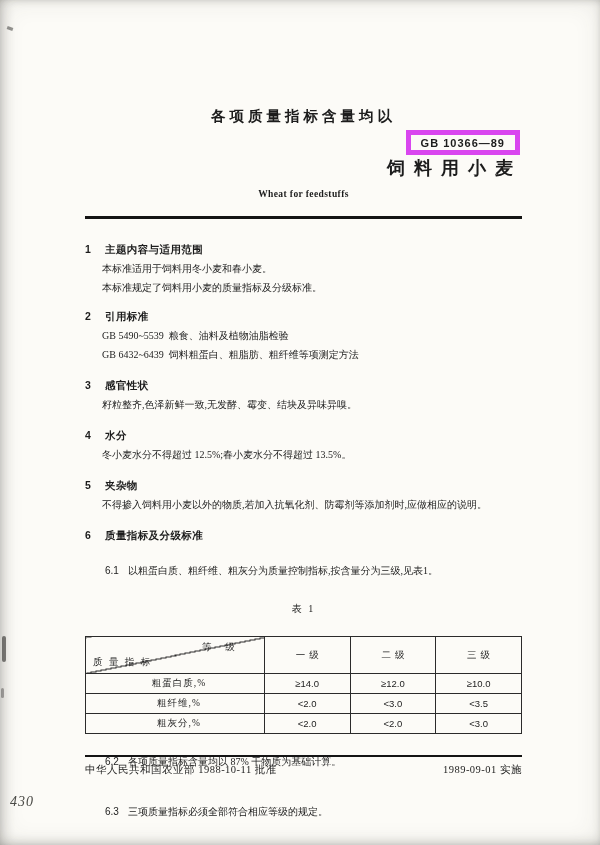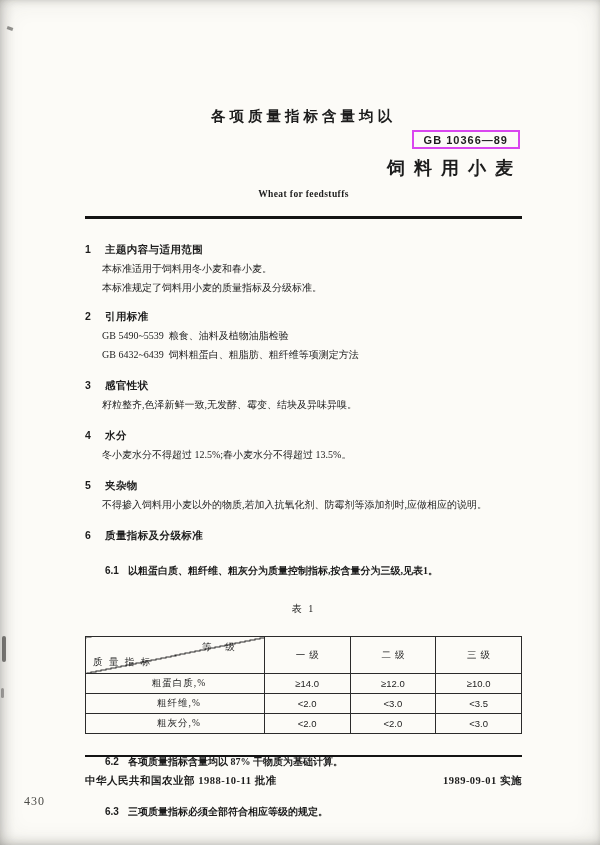--- a/index.html
+++ b/index.html
@@ -19,35 +19,35 @@
       inset 9px 0 14px -8px rgba(40,38,34,.30),
       inset -6px 0 10px -7px rgba(40,38,34,.16),
       inset 0 -9px 12px -8px rgba(40,38,34,.22),
       inset 0 6px 10px -7px rgba(40,38,34,.18);
   }
   .content { position: absolute; left: 85px; right: 78px; top: 0; bottom: 0; }
 
   
   .org-line { position: absolute; top: 107px; left: 0; right: 0; text-align: center;
     font-size: 14.5px; font-weight: bold; letter-spacing: 4px; }
-  .std-no-box { position: absolute; top: 130px; right: 2px; border: 2px solid #d946ef;
+  .std-no-box { position: absolute; top: 130px; right: 2px; border: 5px solid #d946ef;
     padding: 2px 10px 1px; font-size: 11px; font-weight: bold; letter-spacing: 1px;
     font-family: "Liberation Sans", sans-serif; background: transparent; }
   .title-cn { position: absolute; top: 156px; left: 0; right: 0; text-align: right;
     font-size: 18px; font-weight: bold; letter-spacing: 9px; text-indent: 9px; }
   .title-en { position: absolute; top: 189px; left: 0; right: 0; text-align: center;
     font-size: 9.5px; font-weight: bold; letter-spacing: .4px; }
   .header-rule { position: absolute; top: 216px; left: 0; right: 0; height: 3px; background: #141414; }
 
   
   .doc-body { position: absolute; top: 243px; left: 0; right: 0; }
   .sec-h { font-weight: bold; font-size: 10.5px; letter-spacing: .4px; }
   .sec-h .num { display: inline-block; min-width: 10px; margin-right: 10px; font-family: "Liberation Sans", sans-serif; }
   .para { font-size: 10px; line-height: 15px; padding-left: 17px; margin-top: 4px; white-space: pre-wrap; }
-  .item { font-size: 10px; line-height: 15px; margin-top: 5px; white-space: pre-wrap; font-weight: bold; }
+  .item { font-size: 10px; line-height: 15px; margin-top: 5px; white-space: pre-wrap; }
   .item .num { display: inline-block; margin-right: 9px; font-family: "Liberation Sans", sans-serif; }
 
   .mt-sec { margin-top: 15px; }
   .mt-sec-lg { margin-top: 17px; }
 
   
   .tbl-caption { text-align: center; font-size: 10px; margin-top: 9px; letter-spacing: 2px; }
   table.t1 { width: 100%; border-collapse: collapse; table-layout: fixed; margin-top: 20px; }
   table.t1 th, table.t1 td { border: 1px solid #2b2b2b; font-weight: normal; font-size: 9.5px; }
   table.t1 { border-top: 1.5px solid #222; }
@@ -58,24 +58,24 @@
       transparent calc(50% - .6px), #2b2b2b calc(50% - .6px),
       #2b2b2b calc(50% + .6px), transparent calc(50% + .6px)); }
   .corner .top { position: absolute; top: 4px; right: 26px; white-space: pre; letter-spacing: 3px; }
   .corner .bottom { position: absolute; bottom: 4px; left: 7px; white-space: pre; letter-spacing: 2px; }
   th.grade { text-align: center; letter-spacing: 4px; text-indent: 4px; }
   td.lbl { text-align: center; padding-left: 8px; height: 20px; letter-spacing: 1px; }
   td.val { text-align: center; height: 20px; font-family: "Liberation Sans", sans-serif; font-size: 9px; }
 
   
   .doc-footer { position: absolute; left: 0; right: 0; top: 755px;
-    border-top: 2.5px solid #141414; padding-top: 17px;
+    border-top: 2.5px solid #141414; padding-top: 6px;
     display: flex; justify-content: space-between;
-    font-size: 10.5px; font-weight: bold; letter-spacing: .5px; }
-  .page-num { position: absolute; left: 24px; top: 794px; font-size: 12px; color: #4a4a46; letter-spacing: 1px; }
+    font-size: 10.5px; font-weight: normal; letter-spacing: .5px; }
+  .page-num { position: absolute; left: 10px; top: 794px; font-size: 14px; color: #4a4a46; letter-spacing: 1px; font-style: italic; }
 
   
   .speck-a { position: absolute; left: 2px; top: 636px; width: 4px; height: 26px;
     background: rgba(25,24,22,.55); border-radius: 2px; }
   .speck-b { position: absolute; left: 1px; top: 688px; width: 3px; height: 10px;
     background: rgba(25,24,22,.35); border-radius: 2px; }
   .speck-c { position: absolute; left: 7px; top: 27px; width: 6px; height: 3px;
     background: rgba(25,24,22,.45); transform: rotate(20deg); }
 </style>
 </head>

